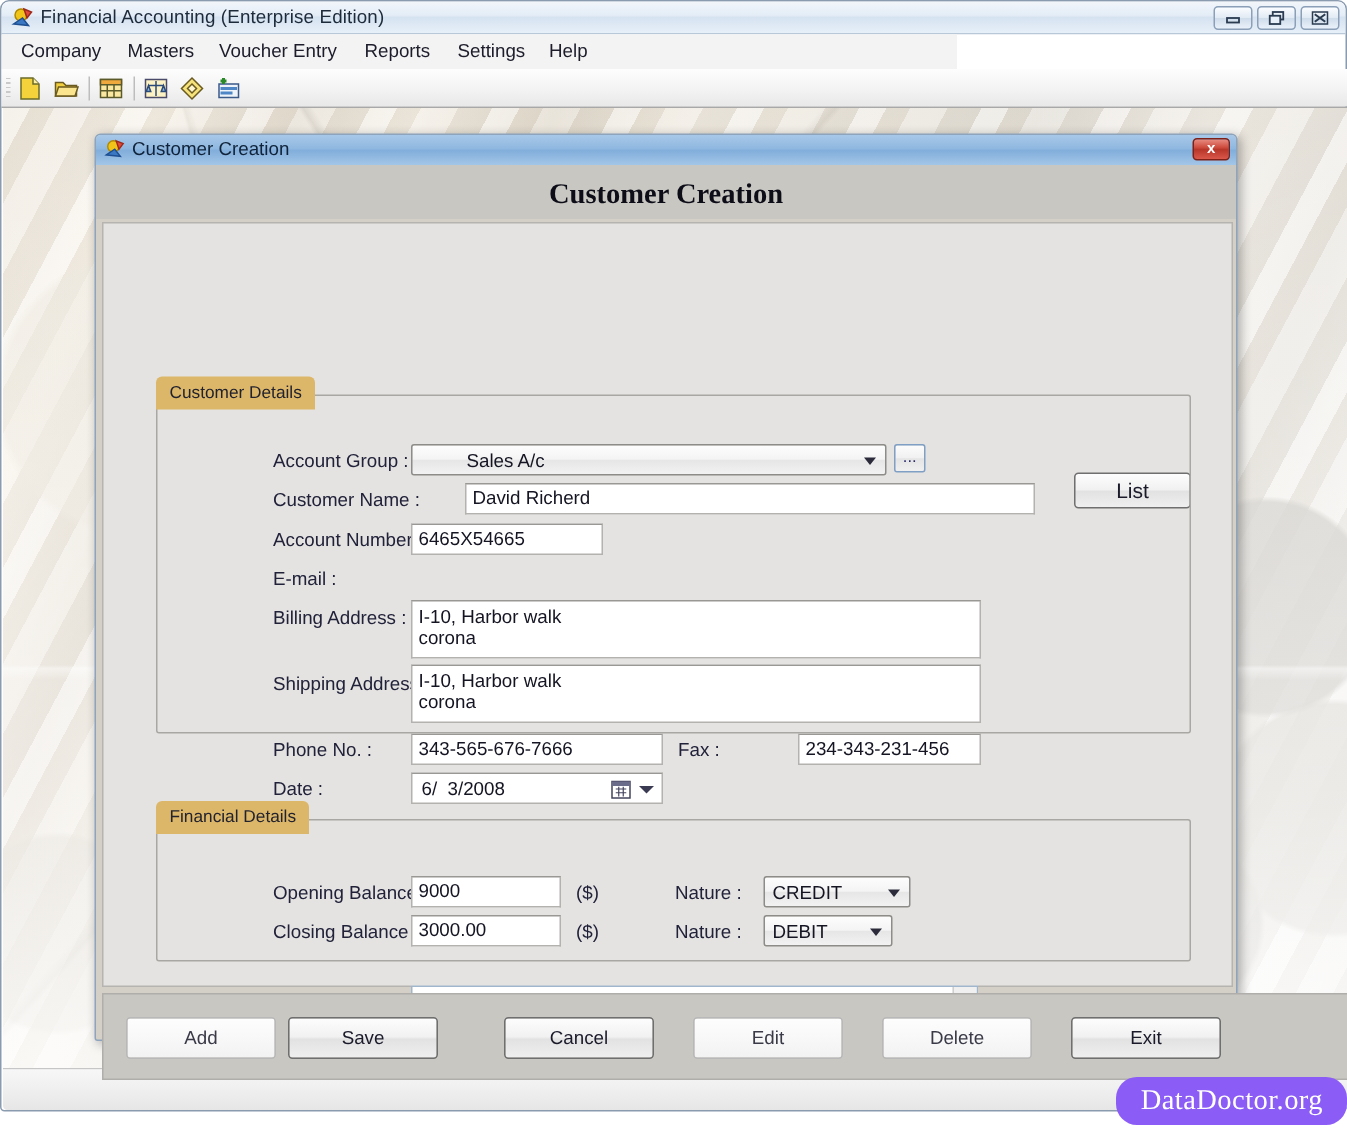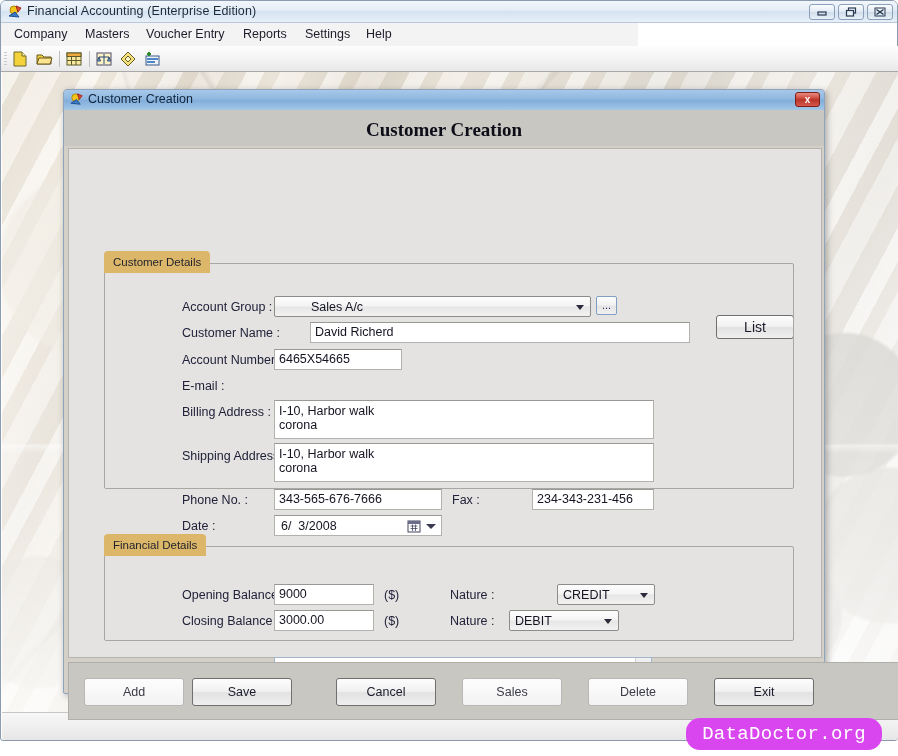--- a/index.html
+++ b/index.html
@@ -255,25 +255,25 @@
   }
   #list-button{
     position:absolute;left:647px;top:166px;width:78px;height:24px;line-height:22px;
     border-radius:3px;box-sizing:border-box;font-size:14px;color:#1a1a2b;text-align:center;
     background:linear-gradient(to bottom,#fdfdfd 0%,#f1f1f1 47%,#e2e2e2 53%,#efefef 100%);
     border:1px solid #6f6f6f;cursor:pointer;
   }
 
   
   #watermark{
-    position:absolute;right:16px;bottom:6px;
-    background:#d946ef;color:#ffffff;
+    position:absolute;right:0;bottom:6px;
+    background:#8b5cf6;color:#ffffff;
     padding:5px 16px;border-radius:14px;
     font-size:19px;letter-spacing:.3px;
-    font-family:Liberation Mono, monospace;
+    font-family:Liberation Serif, serif;
   }
 </style>
 </head>
 <body>
 
 <div id="app-window">
 
   <div id="titlebar">
     <span id="app-icon">
       <svg width="16" height="16" viewBox="0 0 16 16">
@@ -436,51 +436,51 @@
       </div>
 
       <div class="groupbox" style="left:35px;top:397px;width:690px;height:95px;">
         <span class="group-label">Financial Details</span>
       </div>
 
       <div class="flabel" style="left:113px;top:439px;">Opening Balance :</div>
       <div class="tbox" style="left:205px;top:435px;width:100px;height:21px;">9000</div>
       <div class="suffix" style="left:315px;top:439px;">($)</div>
       <div class="flabel" style="left:381px;top:439px;">Nature :</div>
-      <div class="combo" style="left:440px;top:435px;width:98px;height:21px;line-height:16px;margin-left:48px;">
+      <div class="combo" style="left:440px;top:435px;width:98px;height:21px;line-height:16px;">
         <span>CREDIT</span>
         <span class="arrow"></span>
       </div>
 
       <div class="flabel" style="left:113px;top:465px;">Closing Balance :</div>
       <div class="tbox" style="left:205px;top:461px;width:100px;height:21px;">3000.00</div>
       <div class="suffix" style="left:315px;top:465px;">($)</div>
       <div class="flabel" style="left:381px;top:465px;">Nature :</div>
-      <div class="combo" style="left:440px;top:461px;width:110px;height:21px;line-height:16px;">
+      <div class="combo" style="left:440px;top:461px;width:86px;height:21px;line-height:16px;">
         <span>DEBIT</span>
         <span class="arrow"></span>
       </div>
 
       <div class="flabel" style="left:113px;top:515px;">Description :</div>
       <div id="desc-box" style="left:205px;top:508px;">
         <span id="desc-caret"></span>
         <span></span>
         <div id="desc-scroll">
           <span class="scroll-arrow" id="scroll-up"></span>
           <span class="scroll-arrow" id="scroll-down"></span>
         </div>
       </div>
 
     </div>
 
     <div id="dlg-footer">
       <div class="btn weak" style="left:15px;top:15px;width:100px;">Add</div>
       <div class="btn strong" style="left:123px;top:15px;width:100px;">Save</div>
       <div class="btn strong" style="left:267px;top:15px;width:100px;">Cancel</div>
-      <div class="btn weak" style="left:393px;top:15px;width:100px;">Sales</div>
+      <div class="btn weak" style="left:393px;top:15px;width:100px;">Edit</div>
       <div class="btn weak" style="left:519px;top:15px;width:100px;">Delete</div>
       <div class="btn strong" style="left:645px;top:15px;width:100px;">Exit</div>
     </div>
 
   </div>
 </div>
 
 <div id="watermark">DataDoctor.org</div>
 
 </body></html>

